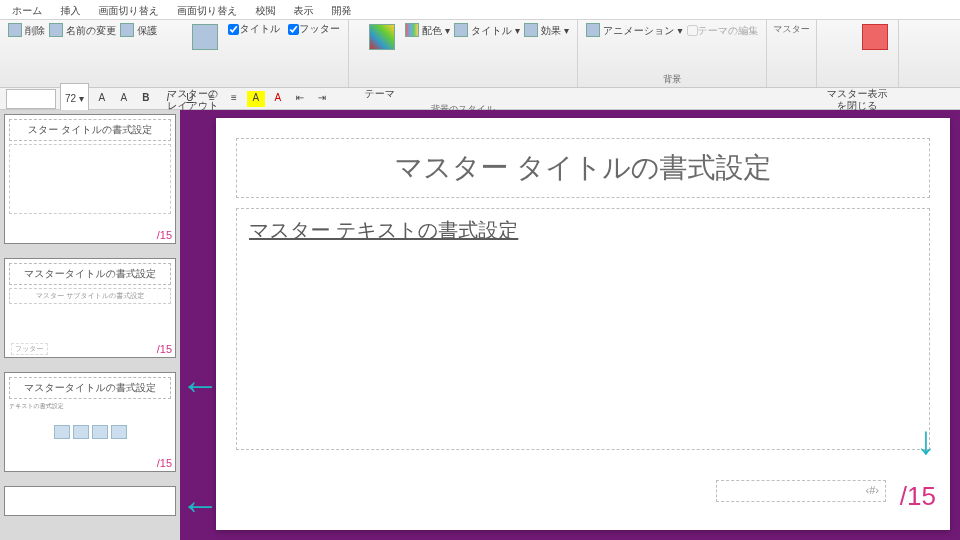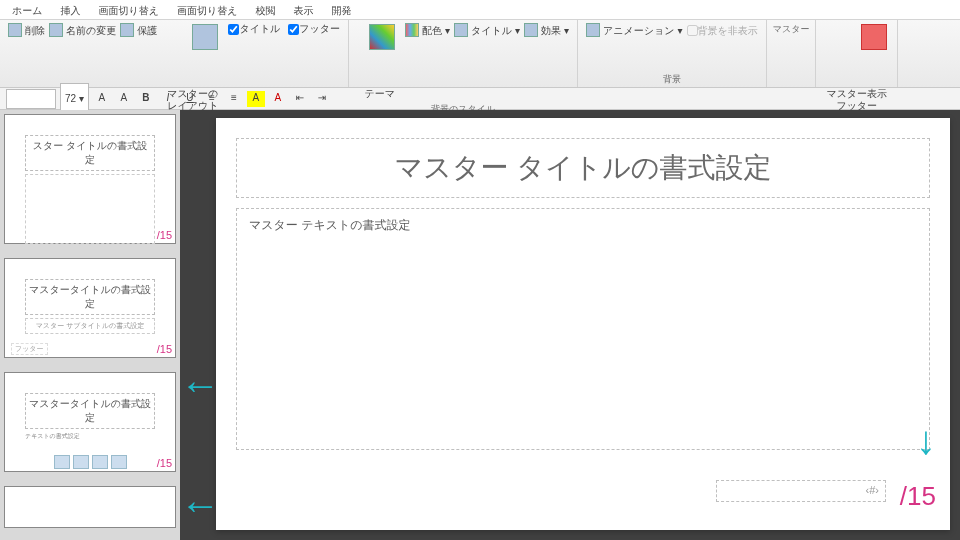--- a/index.html
+++ b/index.html
@@ -24,35 +24,35 @@
 .chk input { width: 11px; height: 11px; }
 
 
 .toolbar2 { display: flex; align-items: center; gap: 4px; background: #f3f3f3; border-bottom: 1px solid #c9c9c9; height: 22px; padding: 0 6px; font-size: 10px; }
 .toolbar2 .sel { background: #fff; border: 1px solid #bbb; padding: 9px 4px; min-width: 30px; text-align: right; }
 .toolbar2 .btn { width: 18px; height: 16px; border: 1px solid transparent; text-align: center; cursor: pointer; }
 
 
 .workspace { display: flex; height: 430px; background: #c8c8c8; }
 .sidebar { width: 180px; background: #d9d9d9; overflow-y: auto; padding: 4px; display: flex; flex-direction: column; gap: 14px; }
-.thumb { background: #fff; border: 1px solid #888; position: relative; height: 100px; padding: 20px; font-size: 9px; color: #555; }
+.thumb { background: #fff; border: 1px solid #888; position: relative; height: 100px; padding: 4px; font-size: 9px; color: #555; }
 .thumb.big { height: 130px; }
 .thumb .t-title { border: 1px dashed #bbb; padding: 3px; text-align: center; font-size: 10px; margin-bottom: 3px; }
 .thumb .t-sub { border: 1px dashed #ccc; padding: 2px; text-align: center; font-size: 7px; color: #999; }
 .thumb .t-pg { position: absolute; right: 3px; bottom: 2px; color: #d63384; font-size: 11px; }
 .thumb .t-foot { position: absolute; left: 6px; bottom: 2px; font-size: 7px; border: 1px dashed #ddd; padding: 0 3px; color: #aaa; }
 .thumb .t-iconrow { display: flex; gap: 3px; justify-content: center; margin-top: 14px; }
 .thumb .t-iconrow span { width: 16px; height: 14px; background: #cde; border: 1px solid #9bc; }
 .thumb .t-txt { font-size: 6px; color: #888; margin-top: 2px; }
 
-.editor { flex: 1; position: relative; background: #404040; }
+.editor { flex: 1; position: relative; background: #701a75; }
 .slide { position: absolute; left: 36px; top: 8px; right: 10px; bottom: 10px; background: #fff; box-shadow: 0 2px 6px rgba(0,0,0,.25); }
 .ph { position: absolute; border: 1px dashed #bfbfbf; }
 .ph-title { left: 20px; right: 20px; top: 20px; height: 60px; display: flex; align-items: center; justify-content: center; font-size: 28px; color: #6a6a6a; }
-.ph-body { left: 20px; right: 20px; top: 90px; bottom: 80px; padding: 8px 12px; font-size: 12px; color: #5a5a5a; }
+.ph-body { left: 20px; right: 20px; top: 90px; bottom: 80px; padding: 8px 12px; font-size: 20px; color: #5a5a5a; text-decoration: underline; }
 .ph-foot { left: 500px; bottom: 28px; width: 170px; height: 22px; font-size: 11px; color: #999; text-align: right; padding: 3px 6px; }
 .pg-label { position: absolute; right: 14px; bottom: 18px; font-size: 26px; color: #d63384; font-weight: 300; }
 
 
 .arrow { position: absolute; color: #1fb6c4; font-size: 40px; font-weight: bold; line-height: 1; }
 
 
 .sidebar::-webkit-scrollbar { width: 12px; background: #e4e4e4; }
 .sidebar::-webkit-scrollbar-thumb { background: #bdbdbd; }
 </style>
@@ -135,37 +135,37 @@
   <div class="group">
     <div class="body">
       <div class="stack">
         <div class="mini">
             <span class="ico"></span>
             <span>アニメーション</span>
             <span>▾</span>
           </div>
         <label class="chk" style="color:#aaa">
             <input type="checkbox" disabled="" style="">
-            <span>背景を非表示</span>
+            <span>テーマの編集</span>
           </label>
       </div>
     </div>
     <div class="caption">背景</div>
   </div>
 
   <div class="group">
     <div class="caption">マスター</div>
   </div>
 
   <div class="group">
     <div class="body">
       <div class="vbtn">
           <span class="ico big" style="background:#e66;border-color:#c33"></span>
           <span style="white-space:pre-line">マスター表示
-フッター</span>
+を閉じる</span>
         </div>
     </div>
     <div class="caption">閉じる</div>
   </div>
 </div>
 
 <div class="toolbar2">
   <span class="sel" style="min-width:50px"></span>
   <span class="sel" style="min-width:26px"><span>72</span> ▾</span>
   <span class="btn">A</span>

